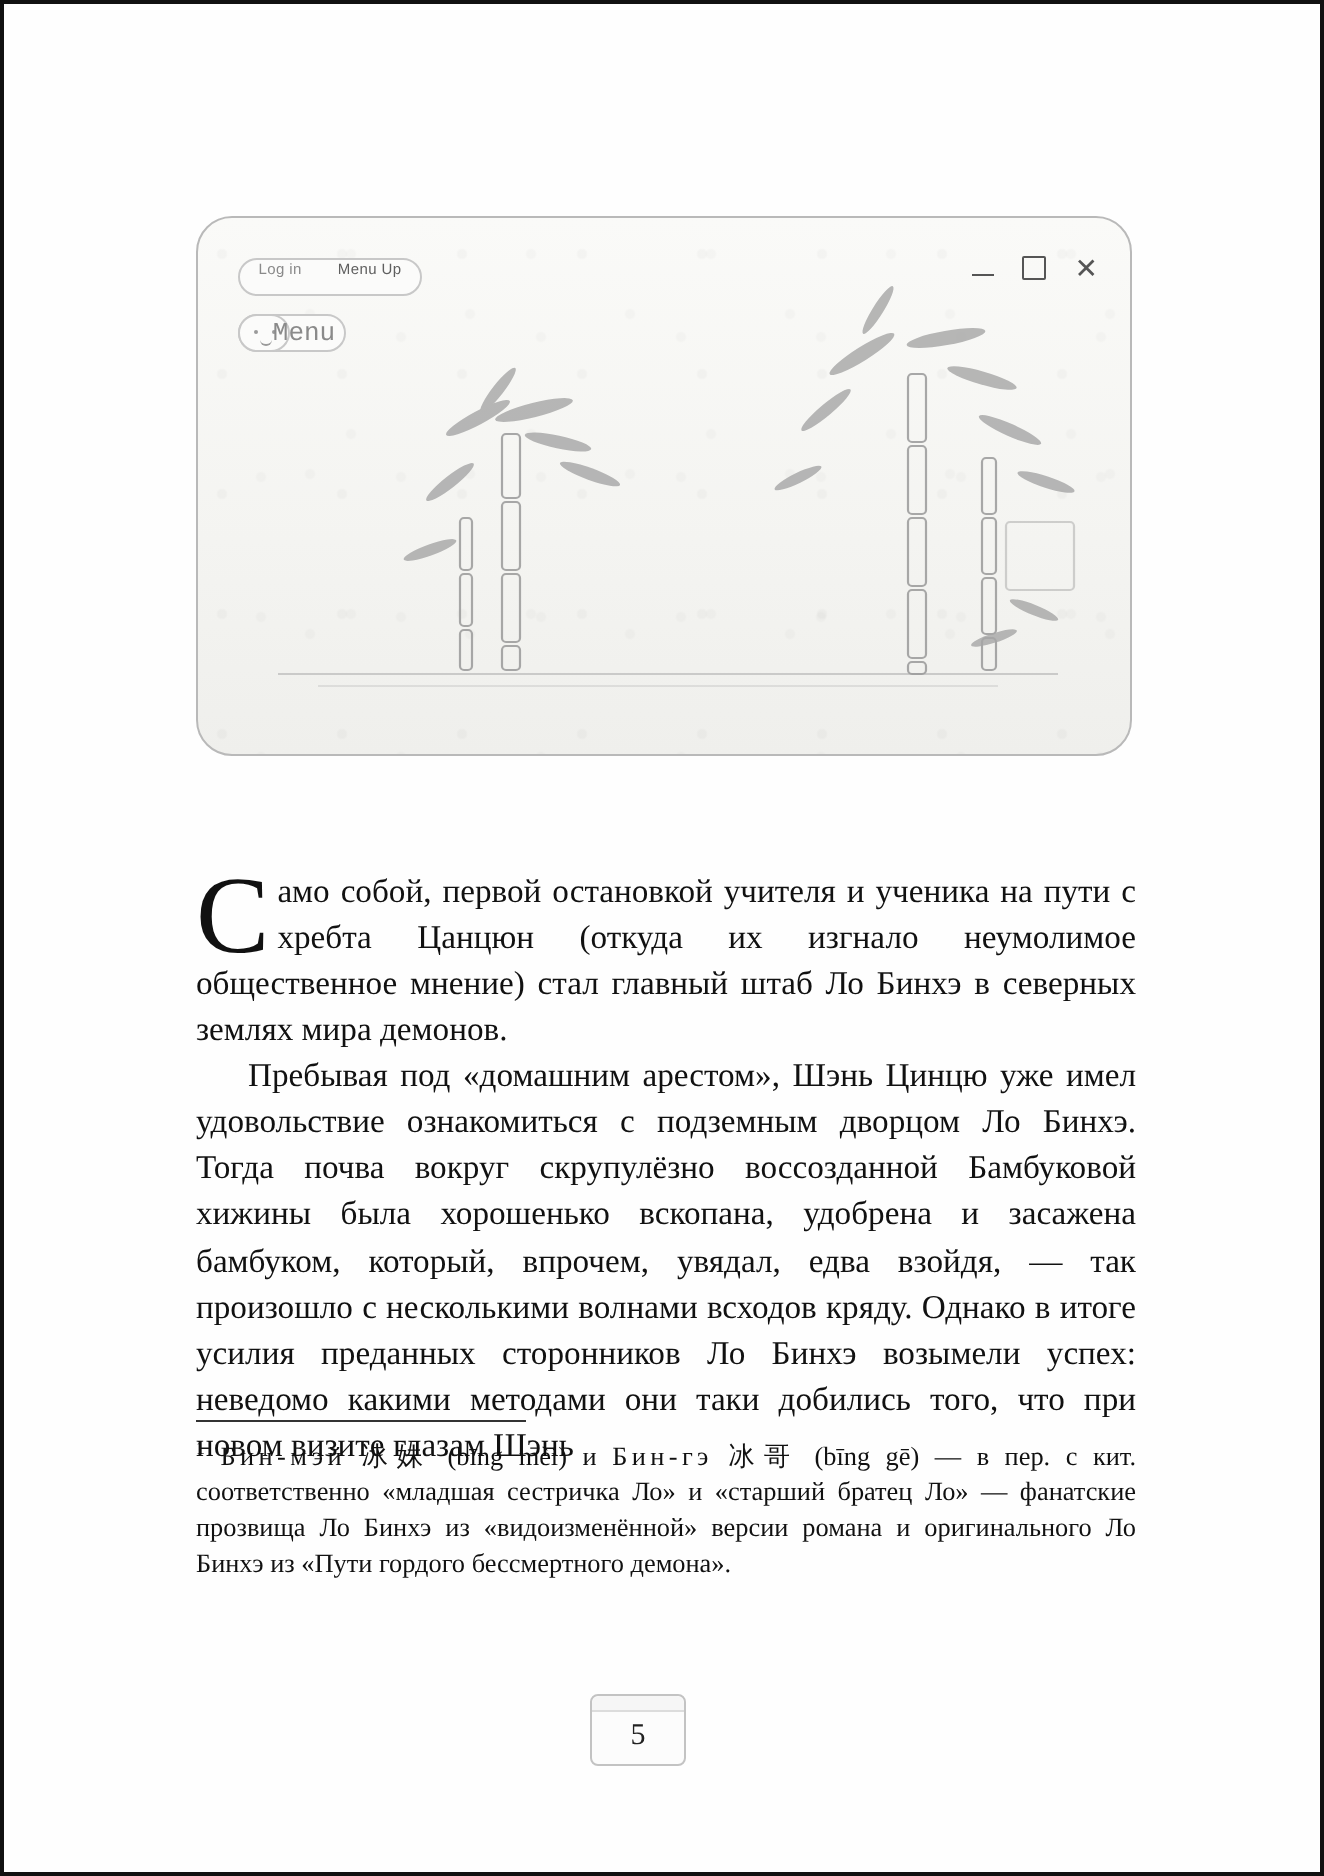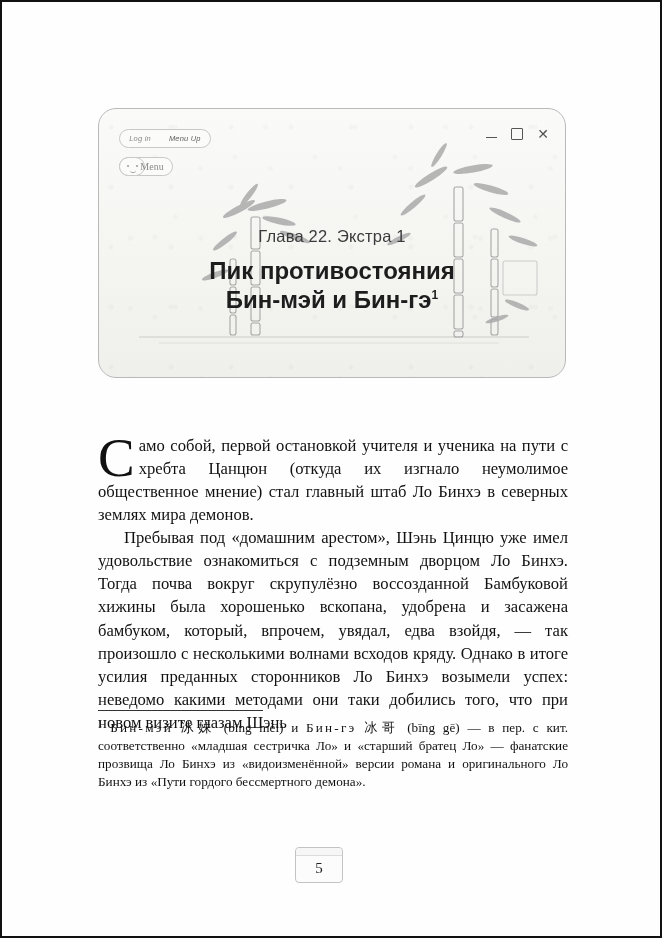--- a/index.html
+++ b/index.html
@@ -68,25 +68,23 @@
   
   .pill {
     position: absolute;
     border: 1px solid #c8c8c8;
     border-radius: 999px;
     background: #fbfbfa;
     font-family: "Liberation Sans", sans-serif;
     font-size: 7.5px;
     color: #8a8a8a;
     display: flex;
-    align-items: center;
     justify-content: center;
     box-sizing: border-box;
     letter-spacing: .2px;
-    font-style: italic;
   }
   .pill-login { left: 20px; top: 20px; width: 92px; height: 19px; gap: 14px; }
   .pill-login .seg { padding: 0 2px; }
   .pill-login .seg.active { color: #5f5f5f; }
   .pill-menu { left: 20px; top: 48px; width: 54px; height: 19px; }
   .pill-face {
     position: absolute;
     left: 20px; top: 48px;
     width: 26px; height: 19px;
     border: 1px solid #c8c8c8;
@@ -98,21 +96,21 @@
     position:absolute; width:2px; height:2px; background:#9a9a9a; border-radius:50%; top:7px;
   }
   .pill-face .eye.l { left: 7px; }
   .pill-face .eye.r { left: 16px; }
   .pill-face .mouth {
     position:absolute; left:10px; top:11px; width:6px; height:3px;
     border-bottom:1px solid #9a9a9a; border-radius:0 0 6px 6px;
   }
   .pill-menu-label { position:absolute; left: 32px; top: 48px; width:42px; height:19px;
     display:flex; align-items:center; justify-content:center;
-    font-family:Liberation Serif, serif; font-size:10px; color:#8a8a8a; }
+    font-family:Liberation Mono, monospace; font-size:13px; color:#8a8a8a; }
   
   .bamboo { position: absolute; pointer-events: none; }
   
   .card-title-wrap {
     position: absolute;
     left: 0; right: 0;
     top: 118px;
     text-align: center;
     z-index: 5;
   }
@@ -280,27 +278,20 @@
     <div class="win-controls">
       <span>
           <i class="wc-min"></i>
         </span>
       <span>
           <i class="wc-max"></i>
         </span>
       <span class="wc-close">✕</span>
     </div>
 
-    <div class="card-title-wrap">
-      <div class="chapter-line">Глава 22. Экстра 1</div>
-      <div class="chapter-title">
-        <span>Пик противостояния</span><br>
-        <span>Бин-мэй и Бин-гэ</span><sup>1</sup>
-      </div>
-    </div>
   </div>
 
   <div class="body-text">
     <p><span class="dropcap">С</span><span>амо собой, первой остановкой учителя и ученика на пути с хребта Цанцюн (откуда их изгнало неумолимое общественное мнение) стал главный штаб Ло Бинхэ в северных землях мира демонов.</span></p>
     <p>Пребывая под «домашним арестом», Шэнь Цинцю уже имел удовольствие ознакомиться с подземным дворцом Ло Бинхэ. Тогда почва вокруг скрупулёзно воссозданной Бамбуковой хижины была хорошенько вскопана, удобрена и засажена бамбуком, который, впрочем, увядал, едва взойдя, — так произошло с несколькими волнами всходов кряду. Однако в итоге усилия преданных сторонников Ло Бинхэ возымели успех: неведомо какими методами они таки добились того, что при новом визите глазам Шэнь</p>
   </div>
 
   <div class="footnote">
     <div class="rule"></div>
     <div>

